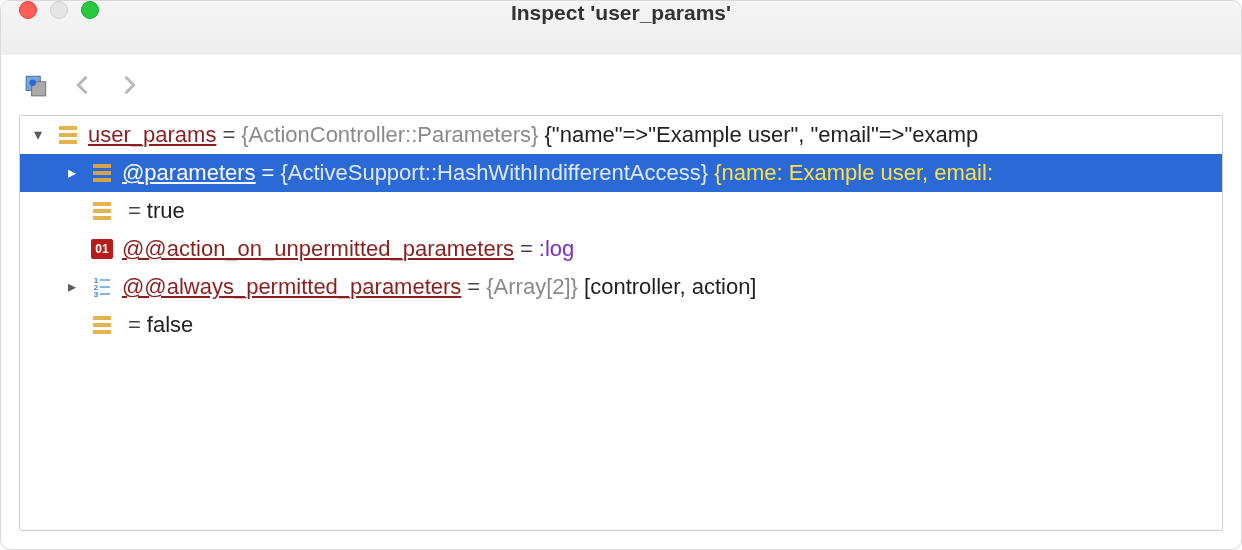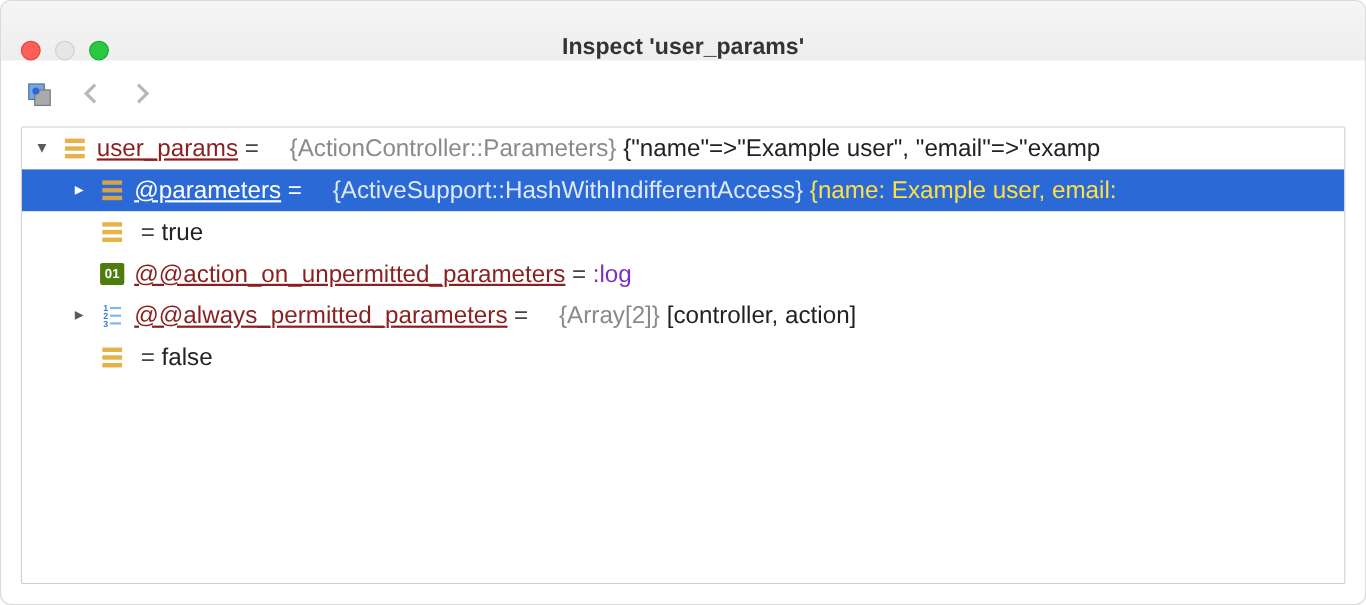--- a/index.html
+++ b/index.html
@@ -8,21 +8,21 @@
     width: 1242px; height: 550px;
     border: 1px solid #d9d9d9;
     border-radius: 10px;
     overflow: hidden;
     background: #fff;
     box-shadow: 0 0 0 1px rgba(0,0,0,0.02);
     display: flex; flex-direction: column;
   }
   .titlebar {
     height: 54px;
-    display: flex; align-items: flex-end;
+    display: flex; align-items: flex-start;
     padding: 0 18px;
     position: relative;
     background: #f2f2f2;
     background: linear-gradient(#f5f5f5,#eeeeee);
   }
   .traffic { display:flex; gap:13px; align-items:center; }
   .tl { width:18px; height:18px; border-radius:50%; }
   .tl.close { background:#ff5f57; border:1px solid #e14138; }
   .tl.min   { background:#febc2e; border:1px solid #e1a029; display:flex;align-items:center;justify-content:center;}
   .tl.min.dis { background:#e6e6e6; border:1px solid #cfcfcf;}
@@ -58,30 +58,30 @@
   }
   .row.selected { background:#2a69d6; color:#fff; }
   .row .chevron { width:20px; display:flex; justify-content:center; color:#5a5a5a; font-size:16px;}
   .row.selected .chevron { color:#fff; }
   .row .indent { display:inline-block; }
   .row .icon { width:24px; height:22px; display:flex; align-items:center; justify-content:center; margin-right:8px; flex:none;}
   .varname { color:#8a1f1f;text-decoration:underline; }
   .row.selected .varname { color:#fff; }
   .eq { color:#444; padding:0 6px;}
   .row.selected .eq { color:#fff; }
-  .typeinfo { color:#8a8a8a;margin-left:22px; }
+  .typeinfo { color:#8a8a8a; }
   .row.selected .typeinfo { color:rgba(255,255,255,0.85); }
   .val { color:#222; }
   .row.selected .val { color:#fde047; }
   .sym { color:#7b2fbf; }
   
   .ic-bars { display:flex; flex-direction:column; gap:3px;}
   .ic-bars span{ display:block; width:18px; height:4px; background:#e6b24a;}
   .row.selected .ic-bars span{ background:#d5a448;}
-  .ic-01 { width:22px; height:20px; background:#4d7c0f; color:#fff; font-size:12px; font-weight:700; display:flex;align-items:center;justify-content:center; border-radius:2px; letter-spacing:0;}
+  .ic-01 { width:22px; height:20px; background:#b91c1c; color:#fff; font-size:12px; font-weight:700; display:flex;align-items:center;justify-content:center; border-radius:2px; letter-spacing:0;}
   .ic-123 { display:flex; flex-direction:column; font-size:8px; line-height:7px; color:#3b7dd8; font-weight:700;}
   .ic-123 div{display:flex;align-items:center;gap:2px;}
   .ic-123 .l{width:10px;height:2px;background:#7fb8e8;}
   .frame-icon svg{width:26px;height:26px;}
 </style>
 </head>
 <body>
 
 <div class="window">
 

